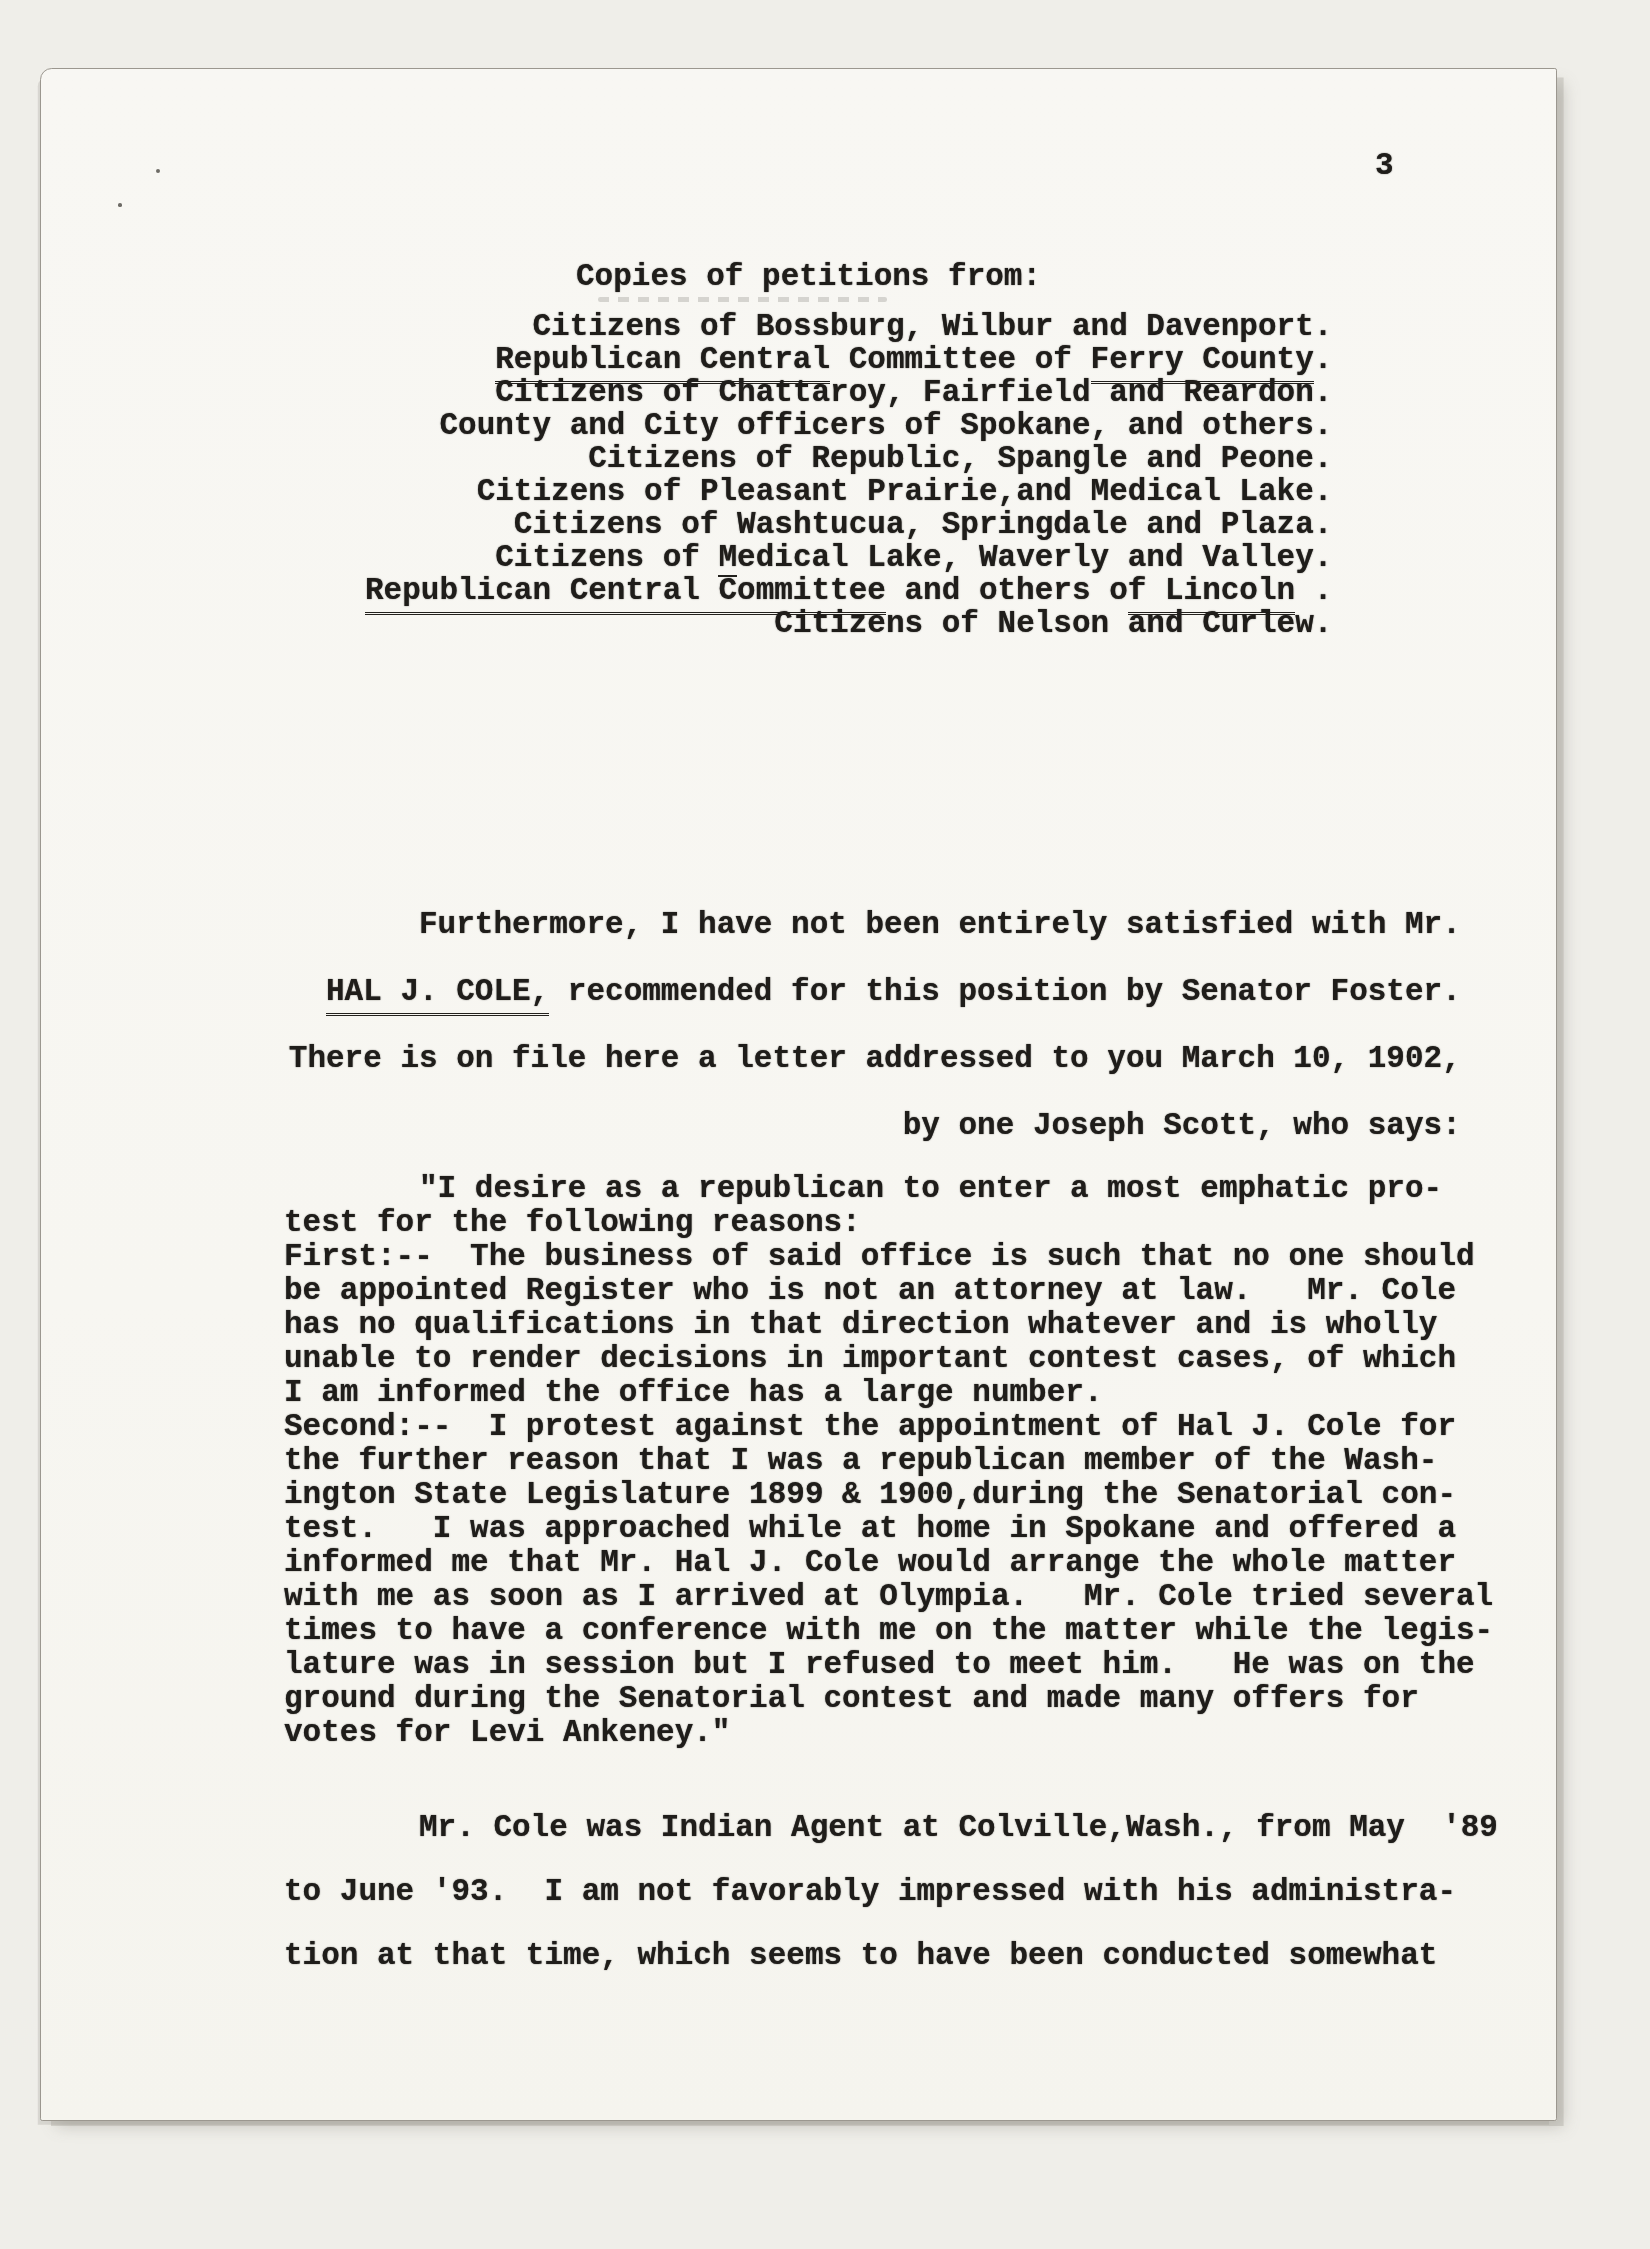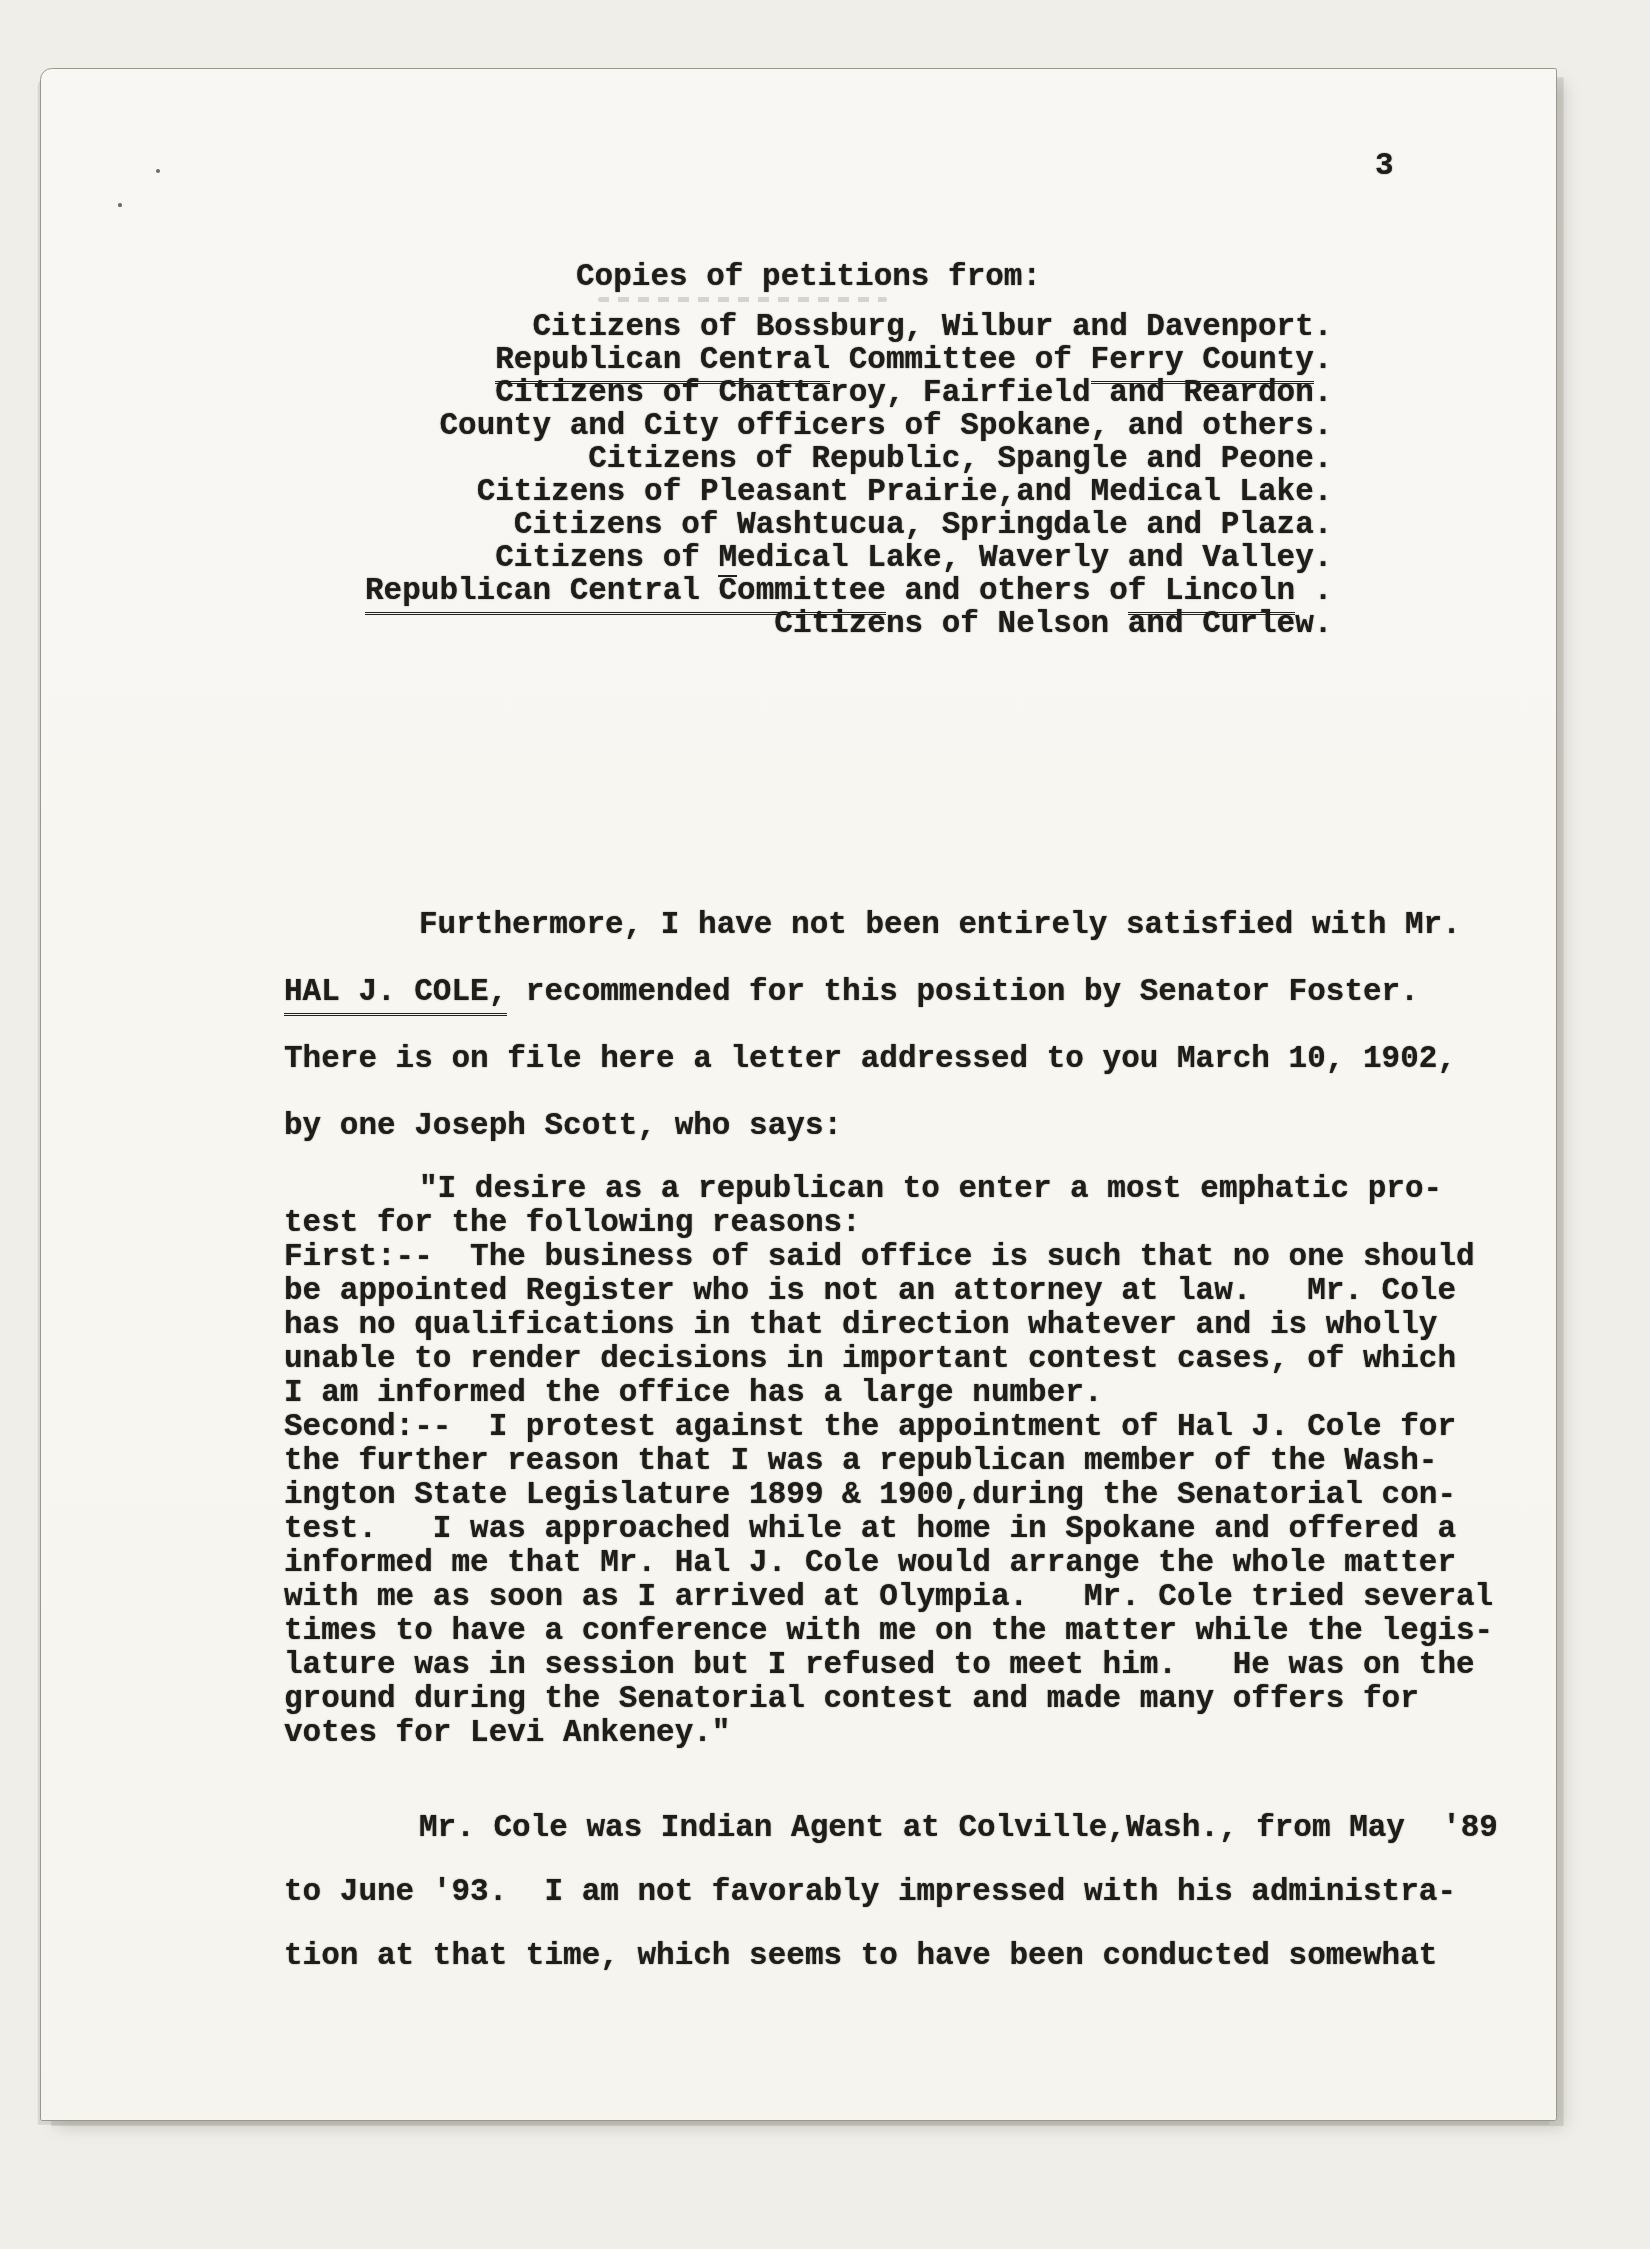--- a/index.html
+++ b/index.html
@@ -26,21 +26,21 @@
     font-weight:700;
     font-size:31px;
     white-space:pre;
     text-shadow:0 0 1px rgba(30,28,25,0.72), 0 0 2.2px rgba(30,28,25,0.18);
   }
   .pnum{position:absolute;left:1334px;top:80px;line-height:33px;}
   .title{position:absolute;left:535px;top:175px;line-height:33px;margin-top:16px;}
   .petitions{position:absolute;left:324px;top:241px;}
   .petitions .tline{line-height:33px;text-align:right;}
   .para1{position:absolute;left:243px;top:822px;}
-  .para1 .tline{line-height:67px;}
+  .para1 .tline{line-height:67px;text-align:right;}
   .quote{position:absolute;left:243px;top:1103px;}
   .quote .tline{line-height:34px;}
   .para2{position:absolute;left:243px;top:1727px;}
   .para2 .tline{line-height:64px;}
   .indent{padding-left:135px;}
   .u-double{border-bottom:3.7px double #23211d;padding-bottom:4px;}
   .u-single{border-bottom:2.2px solid #23211d;}
   .smudge{
     position:absolute;left:557px;top:228px;width:289px;height:5.1px;
     background:repeating-linear-gradient(90deg,rgba(70,66,60,0.5) 0 11px,rgba(70,66,60,0) 11px 20px);

